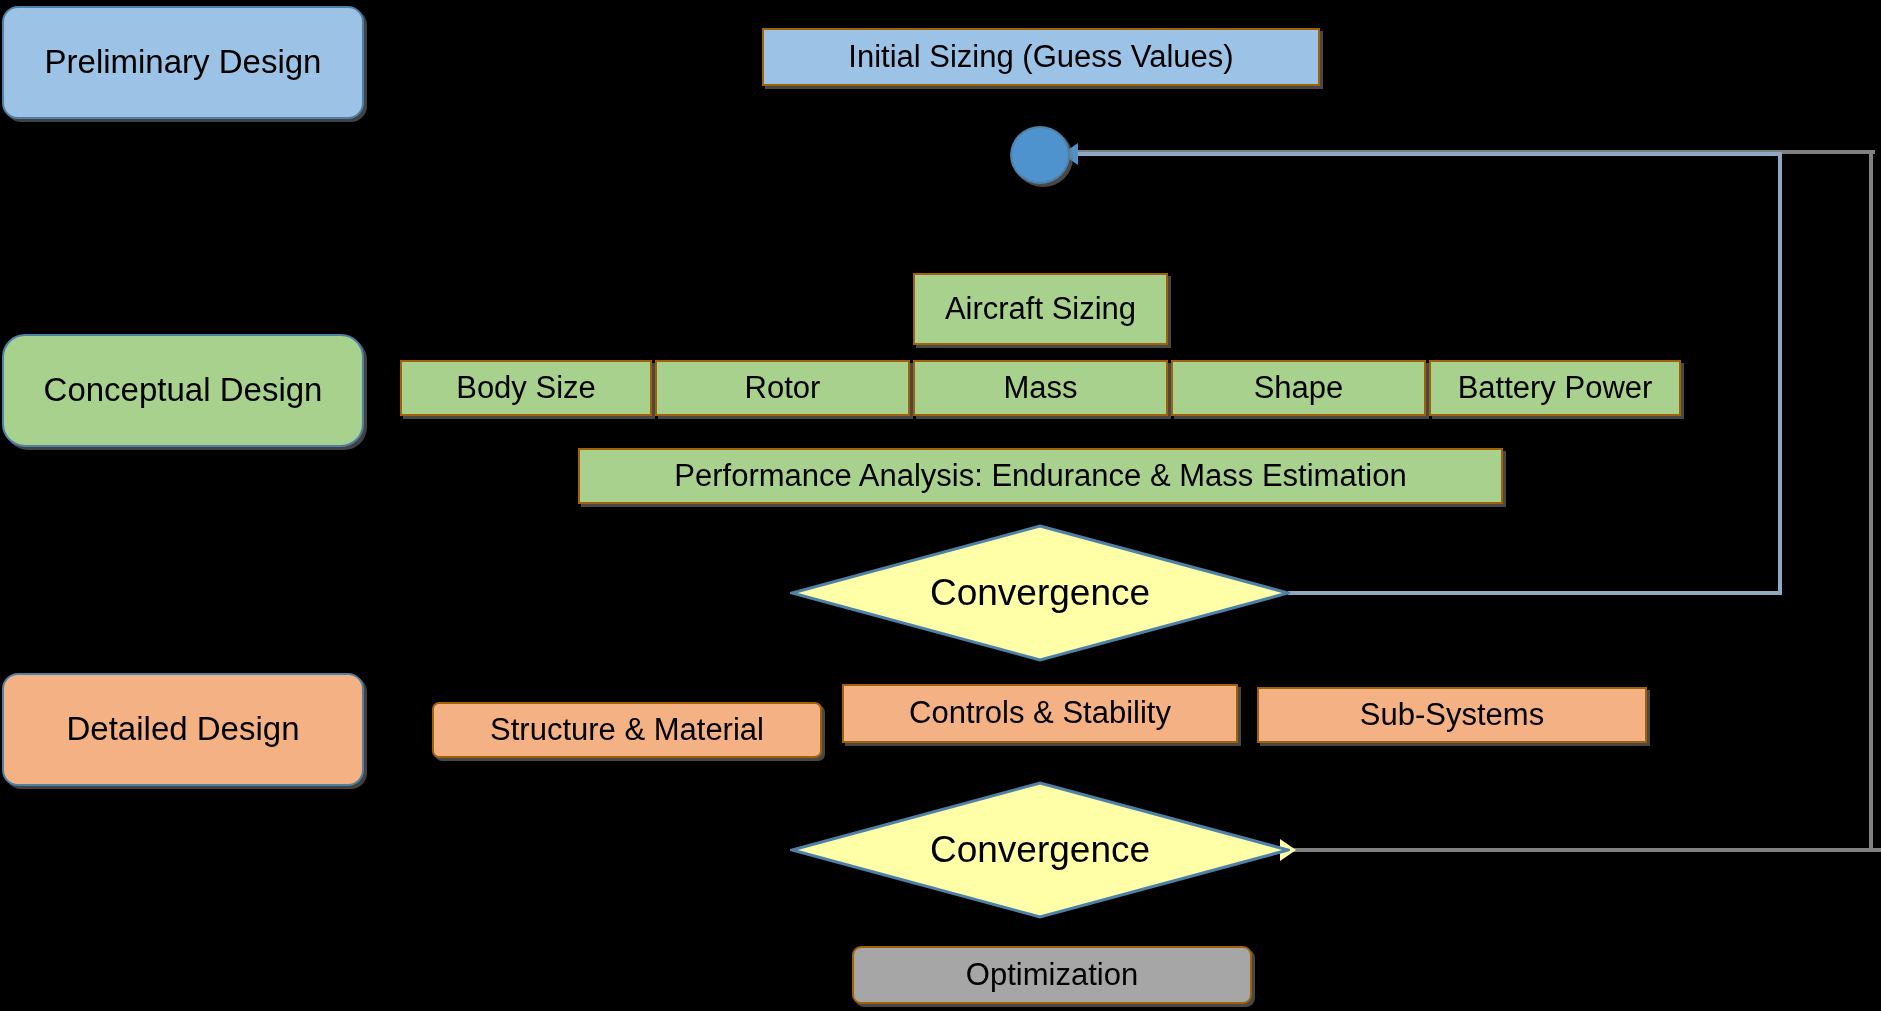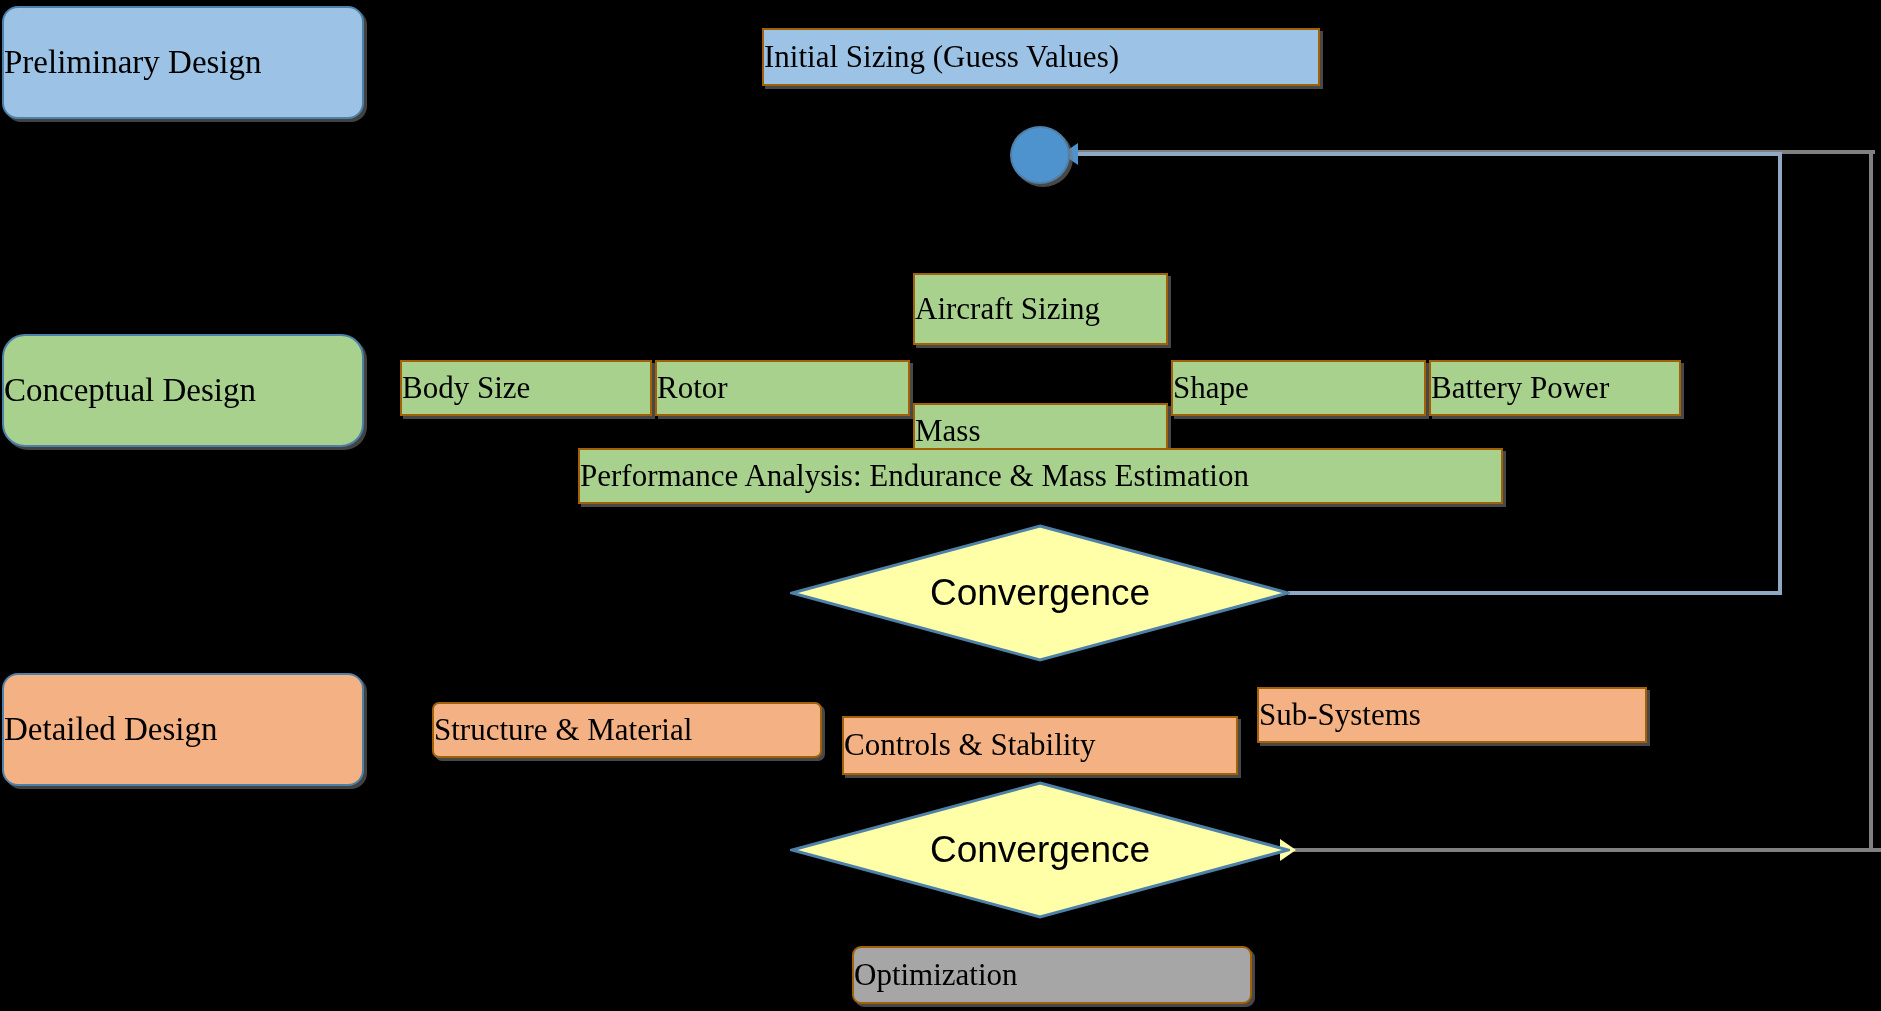--- a/index.html
+++ b/index.html
@@ -17,25 +17,25 @@
     background: #000000;
     overflow: hidden;
   }
 
   
   .node {
     position: absolute;
     box-sizing: border-box;
     display: flex;
     align-items: center;
+    justify-content: center;
     text-align: center;
     color: #000000;
     line-height: 1.05;
     white-space: nowrap;
-    font-family: Liberation Serif, serif;
   }
 
   
   .phase {
     border-radius: 16px;
     border: 2px solid #4E81A8;
     box-shadow: 3px 3px 0 rgba(120,120,120,0.55);
     font-size: 33px;
   }
   .phase-blue   { background: #9CC3E5; }
@@ -145,21 +145,21 @@
   </div>
 
   <div class="node rect rect-green" style="left:400px; top:360px; width:252px; height:56px;">
     <span>Body Size</span>
   </div>
 
   <div class="node rect rect-green" style="left:655px; top:360px; width:255px; height:56px;">
     <span>Rotor</span>
   </div>
 
-  <div class="node rect rect-green" style="left:913px; top:360px; width:255px; height:56px;margin-top:43px;">
+  <div class="node rect rect-green" style="left:913px; top:360px; width:255px; height:56px;">
     <span>Mass</span>
   </div>
 
   <div class="node rect rect-green" style="left:1171px; top:360px; width:255px; height:56px;">
     <span>Shape</span>
   </div>
 
   <div class="node rect rect-green" style="left:1429px; top:360px; width:252px; height:56px;">
     <span>Battery Power</span>
   </div>
@@ -172,21 +172,21 @@
     <svg width="500" height="138" viewBox="0 0 500 138">
       <polygon points="250,2 498,69 250,136 2,69" fill="#FFFFA8" stroke="#4E81A8" stroke-width="3"></polygon>
     </svg>
     <div class="diamond-label">Convergence</div>
   </div>
 
   <div class="node rect rect-orange" style="left:432px; top:702px; width:390px; height:56px;border-radius:7px;">
     <span>Structure &amp; Material</span>
   </div>
 
-  <div class="node rect rect-orange" style="left:842px; top:716px; width:396px; height:59px;">
+  <div class="node rect rect-orange" style="left:842px; top:684px; width:396px; height:59px;">
     <span>Controls &amp; Stability</span>
   </div>
 
   <div class="node rect rect-orange" style="left:1257px; top:687px; width:390px; height:56px;">
     <span>Sub-Systems</span>
   </div>
 
   <div class="diamond-wrap" style="left:790px; top:781px; width:500px; height:138px;">
     <svg width="500" height="138" viewBox="0 0 500 138">
       <polygon points="250,2 498,69 250,136 2,69" fill="#FFFFA8" stroke="#4E81A8" stroke-width="3"></polygon>

